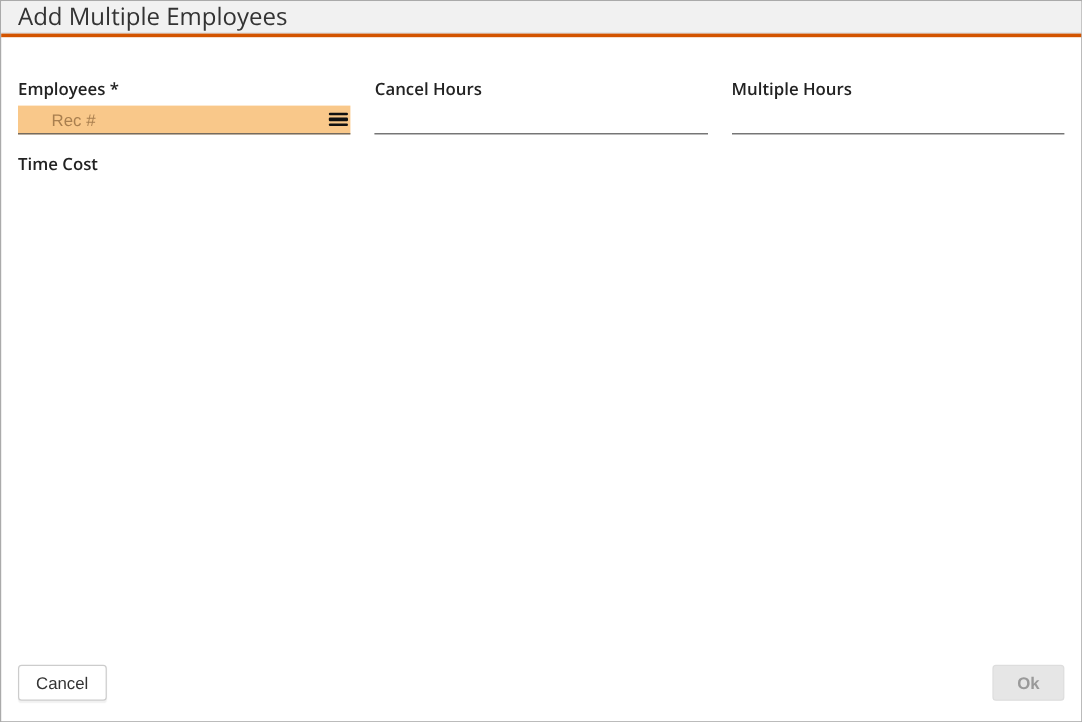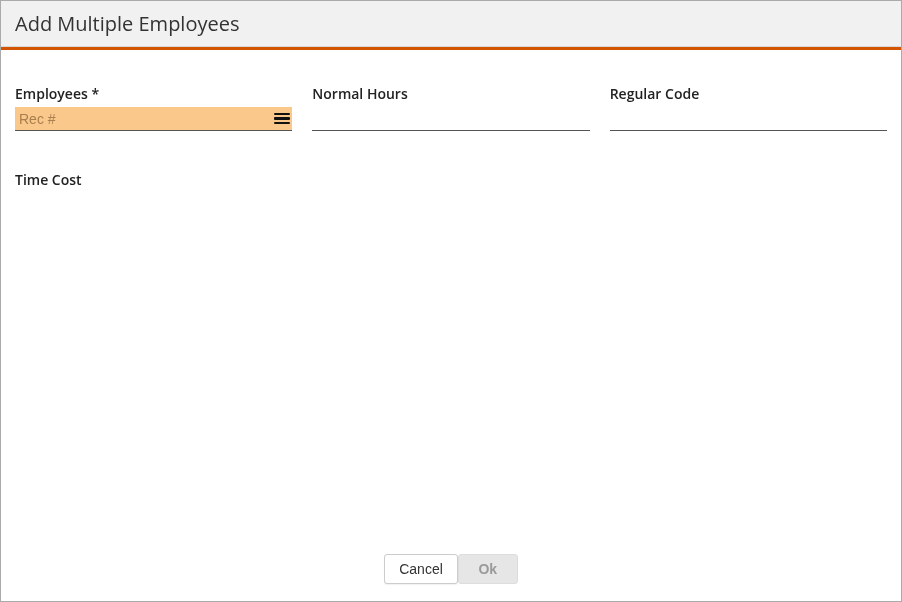--- a/index.html
+++ b/index.html
@@ -11,45 +11,45 @@
   }
   .window {
     width: 902px;
     height: 602px;
     border: 1px solid #aaa;
     display: flex;
     flex-direction: column;
     background: #fff;
   }
   .titlebar {
-    height: 46px;
+    height: 27px;
     background: #f1f1f1;
     border-bottom: 1px solid #d9d9d9;
     display: flex;
-    align-items: center;
+    align-items: flex-end;
     padding: 0 14px;
   }
   .titlebar-text {
     font-size: 20px;
     color: #333;
     font-weight: 400;
   }
   .accent-bar {
     height: 3px;
     background: #d35400;
   }
   .content {
     flex: 1;
     padding: 34px 14px 10px 14px;
     position: relative;
   }
   .row {
     display: flex;
     gap: 20px;
-    margin-bottom: 39px;
+    margin-bottom: 16px;
   }
   .field {
     flex: 1;
     display: flex;
     flex-direction: column;
   }
   .field-wide {
     width: 100%;
     display: flex;
     flex-direction: column;
@@ -63,20 +63,21 @@
   }
   .input-wrap {
     position: relative;
     display: flex;
     align-items: center;
     border-bottom: 1px solid #555;
     height: 24px;
   }
   .input-wrap.highlight {
     background: #f9c88a;
+    padding-left: 24px;
   }
   .input {
     flex: 1;
     border: none;
     outline: none;
     background: transparent;
     font-size: 14px;
     padding: 2px 4px;
     color: #333;
     height: 100%;
@@ -101,21 +102,21 @@
     height: 2.5px;
     background: #111;
     border-radius: 1px;
     display: block;
   }
   .footer {
     height: 52px;
     border-top: 0;
     display: flex;
     align-items: center;
-    justify-content: center;
+    justify-content: space-between;
     padding: 0 14px 12px 14px;
   }
   .btn {
     min-width: 60px;
     height: 30px;
     padding: 0 14px;
     font-size: 14px;
     border-radius: 3px;
     border: 1px solid #ccc;
     background: #fff;
@@ -152,28 +153,28 @@
           <input class="input" type="text" placeholder="Rec #" style="">
           <div class="picker-icon">
             <span></span>
               <span></span>
               <span></span>
           </div>
         </div>
       </div>
 
       <div class="field">
-        <div class="field-label">Normal Hours</div>
+        <div class="field-label">Cancel Hours</div>
         <div class="input-wrap">
           <input class="input" type="text" style="">
         </div>
       </div>
 
       <div class="field">
-        <div class="field-label">Regular Code</div>
+        <div class="field-label">Multiple Hours</div>
         <div class="input-wrap">
           <input class="input" type="text" style="">
         </div>
       </div>
 
 
     </div>
 
     <div class="field-wide">
       <div class="field-label">Time Cost</div>

